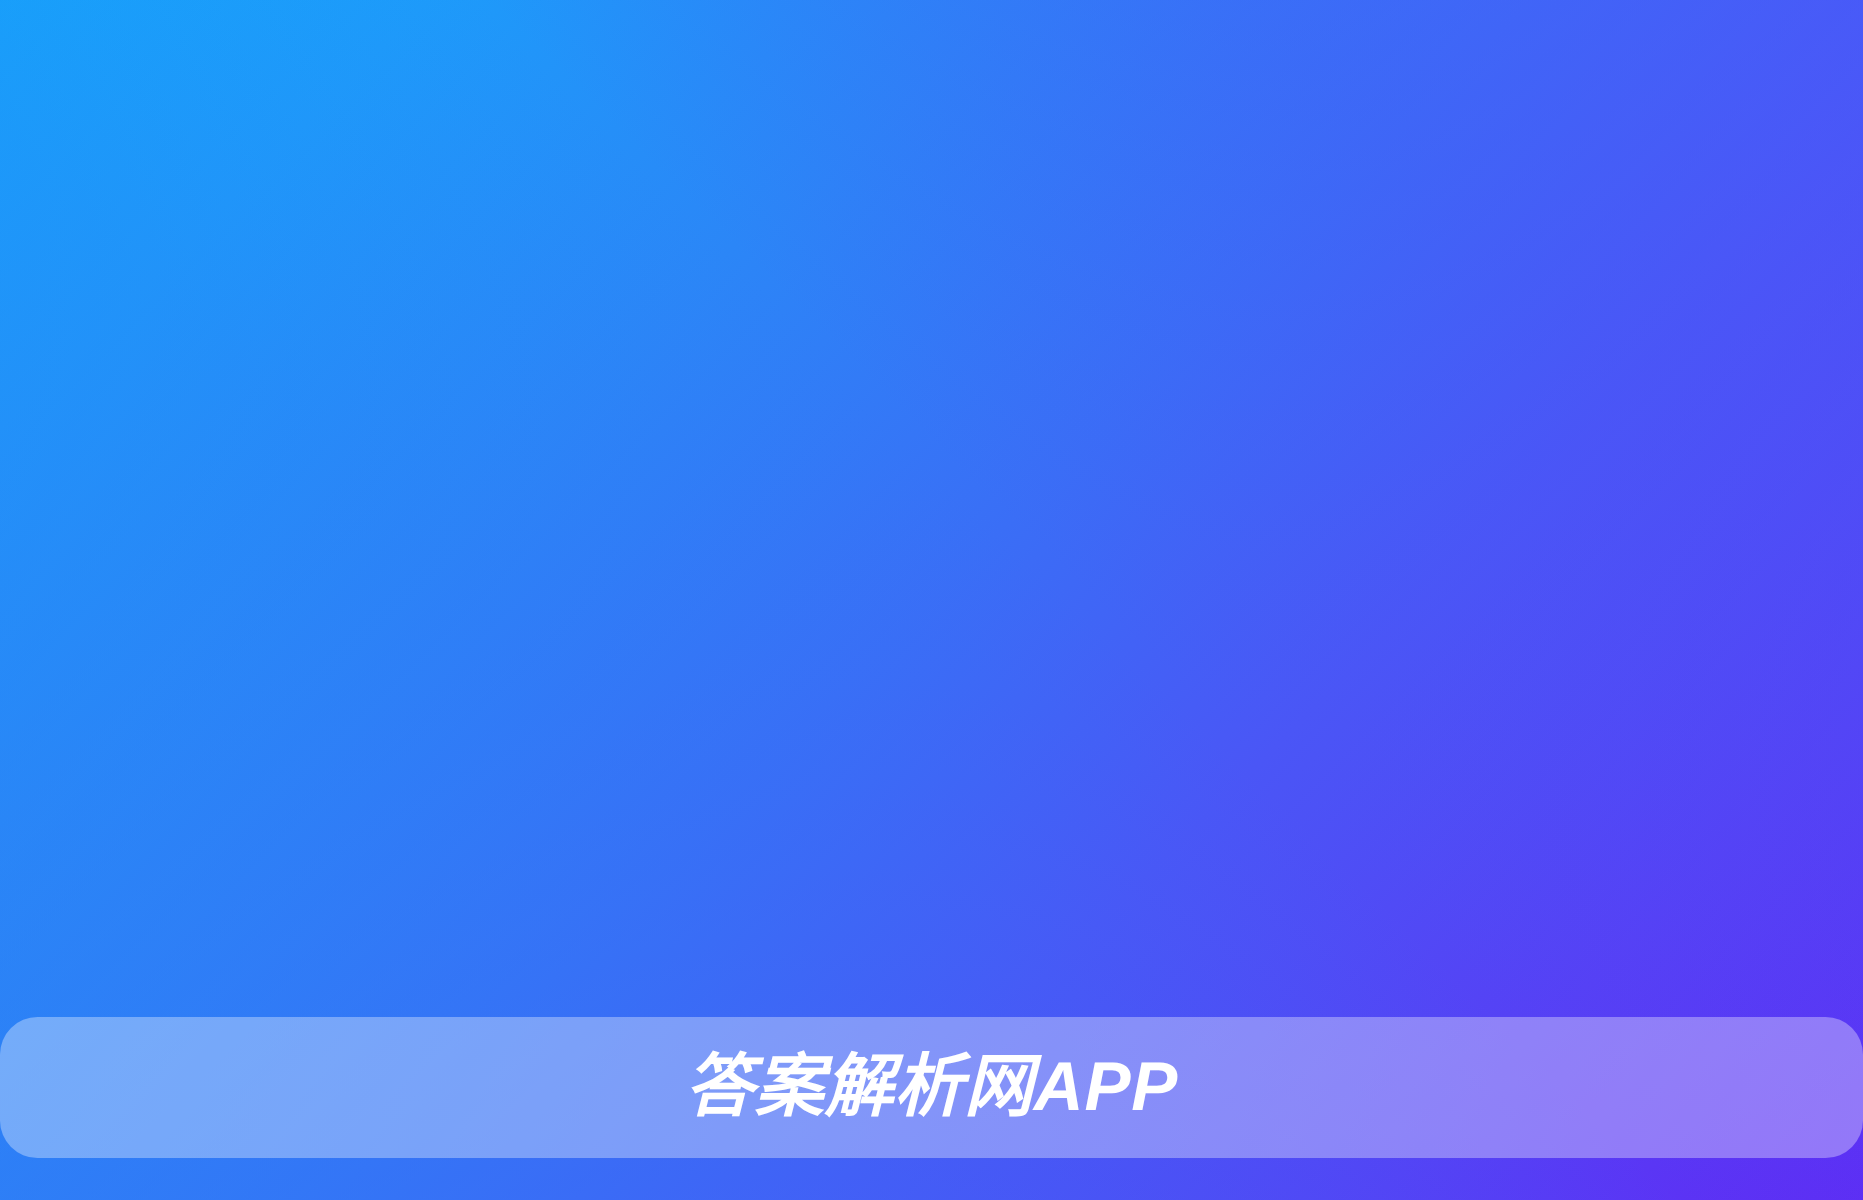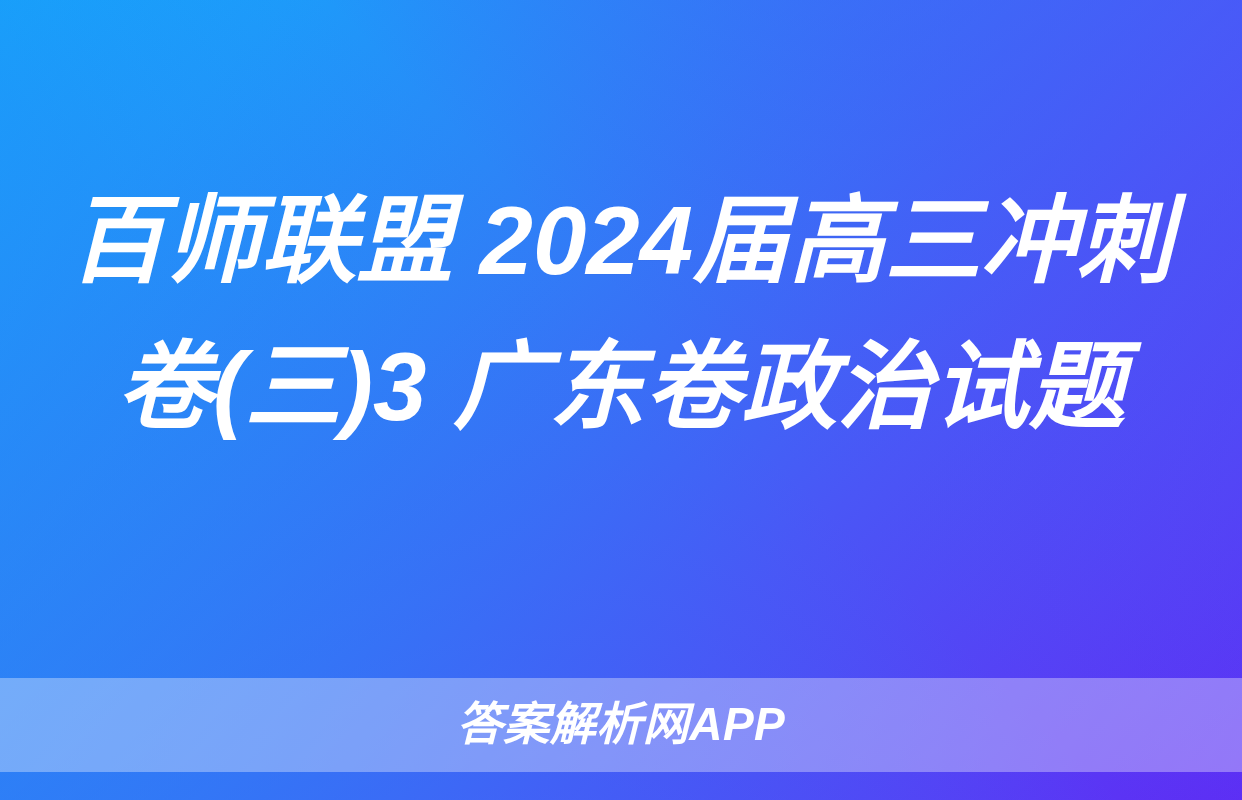--- a/index.html
+++ b/index.html
@@ -78,40 +78,38 @@
     position: absolute;
     left: 0;
     right: 0;
     top: 678px;
     height: 94px;
     background: rgba(255,255,255,0.34);
     display: flex;
     align-items: center;
     justify-content: center;
     z-index: 3;
+    border-radius: 25px;
   }
 
   .footer-text {
     color: #ffffff;
     font-family: "Liberation Sans", "DejaVu Sans", sans-serif;
     font-size: 46px;
     font-weight: 700;
     font-style: italic;
     line-height: 1;
     letter-spacing: 0.5px;
     white-space: nowrap;
     padding-bottom: 2px;
   }
 </style>
 </head>
 <body>
 
 <div id="card">
 
-  <div class="title-wrap">
-    <h1 class="title">百师联盟 2024届高三冲刺卷(三)3 广东卷政治试题</h1>
-  </div>
 
   <div class="footer-band">
     <span class="footer-text">答案解析网APP</span>
   </div>
 
 </div>
 
 </body></html>

